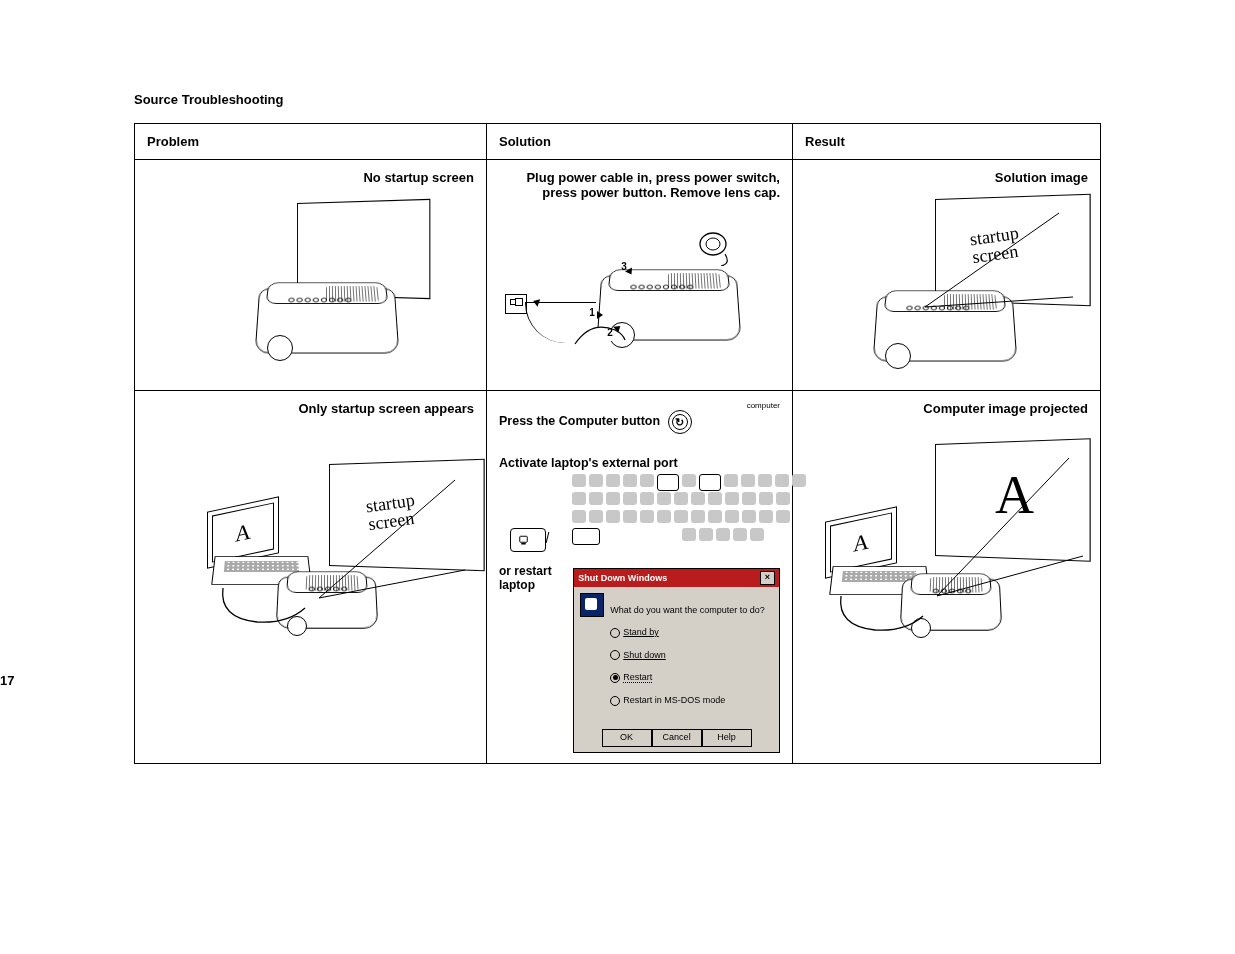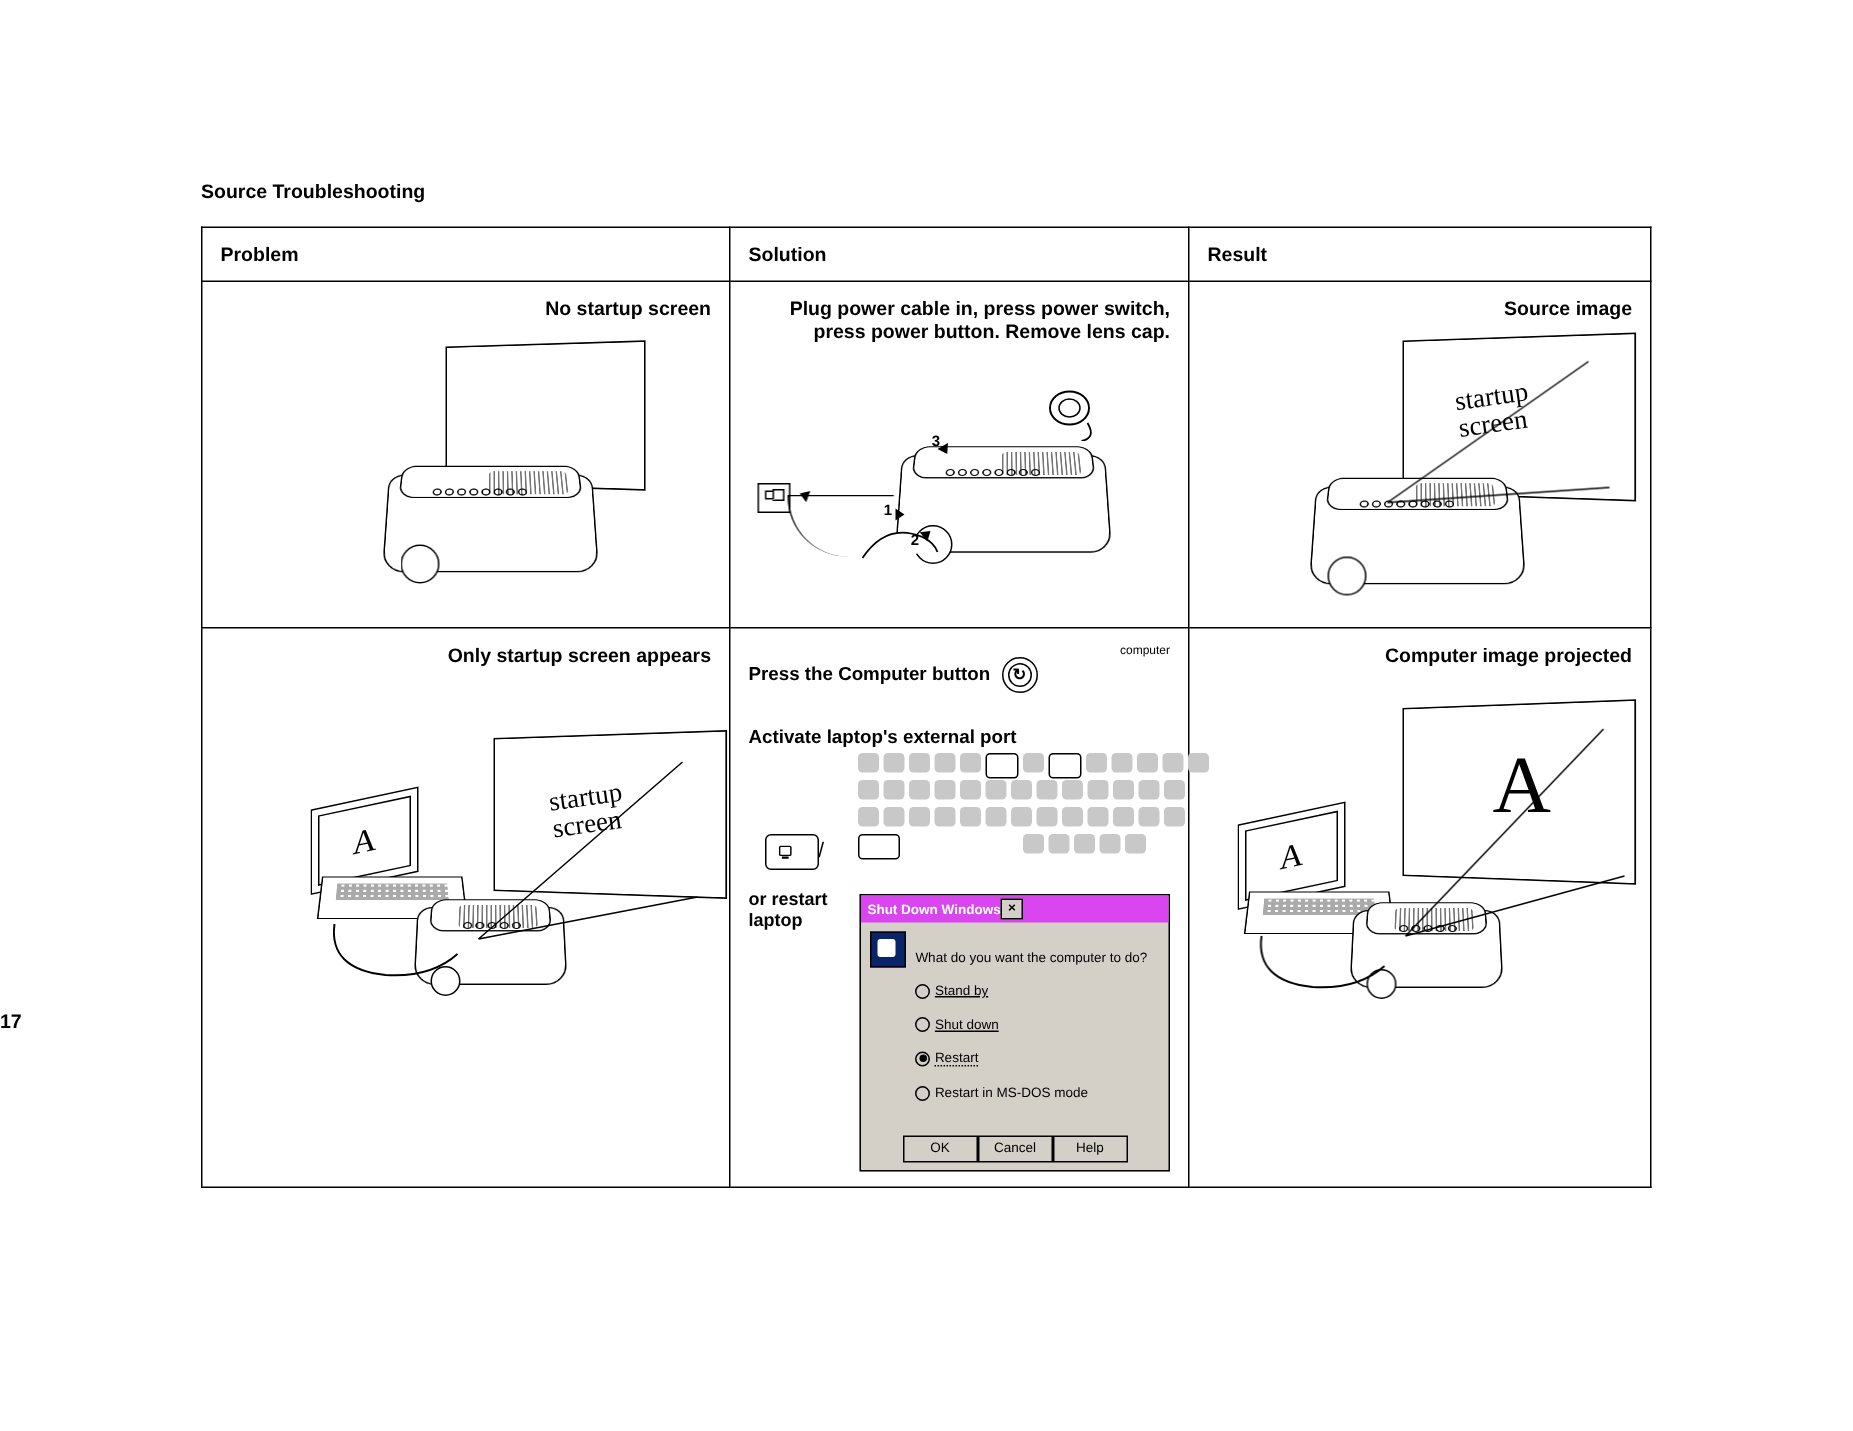--- a/index.html
+++ b/index.html
@@ -8,21 +8,21 @@
     background: #fff;
     font-family: Arial, Helvetica, sans-serif;
     color: #000;
     width: 1235px;
   }
   .page {
     width: 1235px;
     height: 836px;
     position: relative;
     box-sizing: border-box;
-    padding: 120px 134px 0 134px;
+    padding: 92px 134px 0 134px;
   }
   .section-title {
     font-weight: bold;
     font-size: 13px;
     margin-bottom: 16px;
   }
   table.troubleshoot {
     border-collapse: collapse;
     width: 966px;
     table-layout: fixed;
@@ -275,25 +275,26 @@
   
   .win-dialog {
     width: 210px;
     border: 1px solid #000;
     font-size: 9px;
     background: #d4d0c8;
     position: relative;
     margin-top: 4px;
   }
   .win-title {
-    background: #d946ef;
+    background: #b91c1c;
     color: #fff;
     padding: 2px 4px;
     font-weight: bold;
     display: flex;
+    justify-content: space-between;
     align-items: center;
   }
   .win-close {
     width: 13px; height: 12px;
     background: #d4d0c8;
     border: 1px solid #000;
     color: #000;
     font-size: 9px;
     line-height: 10px;
     text-align: center;
@@ -449,21 +450,21 @@
 
             <div class="num-badge" style="left:86px; top:102px;">1</div>
             <div class="arrow" style="left:98px; top:107px;"></div>
             <div class="num-badge" style="left:104px; top:122px;">2</div>
             <div class="arrow" style="left:116px; top:120px; transform:rotate(-40deg);"></div>
             <div class="num-badge" style="left:118px; top:56px;">3</div>
             <div class="arrow" style="left:128px; top:64px; transform:rotate(60deg);"></div>
           </div>
         </td>
         <td>
-          <div class="cell-head">Source image</div>
+          <div class="cell-head">Solution image</div>
           <div class="illus" style="height:170px">
             <div class="screen" style="left:130px; top:6px; width:150px; height:100px;"></div>
             <div class="tag" style="left:166px; top:34px;">startup
 screen</div>
             <div class="projector" style="left:70px; top:100px;">
               <div class="proj-body"></div>
               <div class="proj-top">
                   <div class="proj-vent"></div>
                 <div class="proj-keys"><span></span><span></span><span></span><span></span><span></span><span></span><span></span><span></span></div>
               </div>

